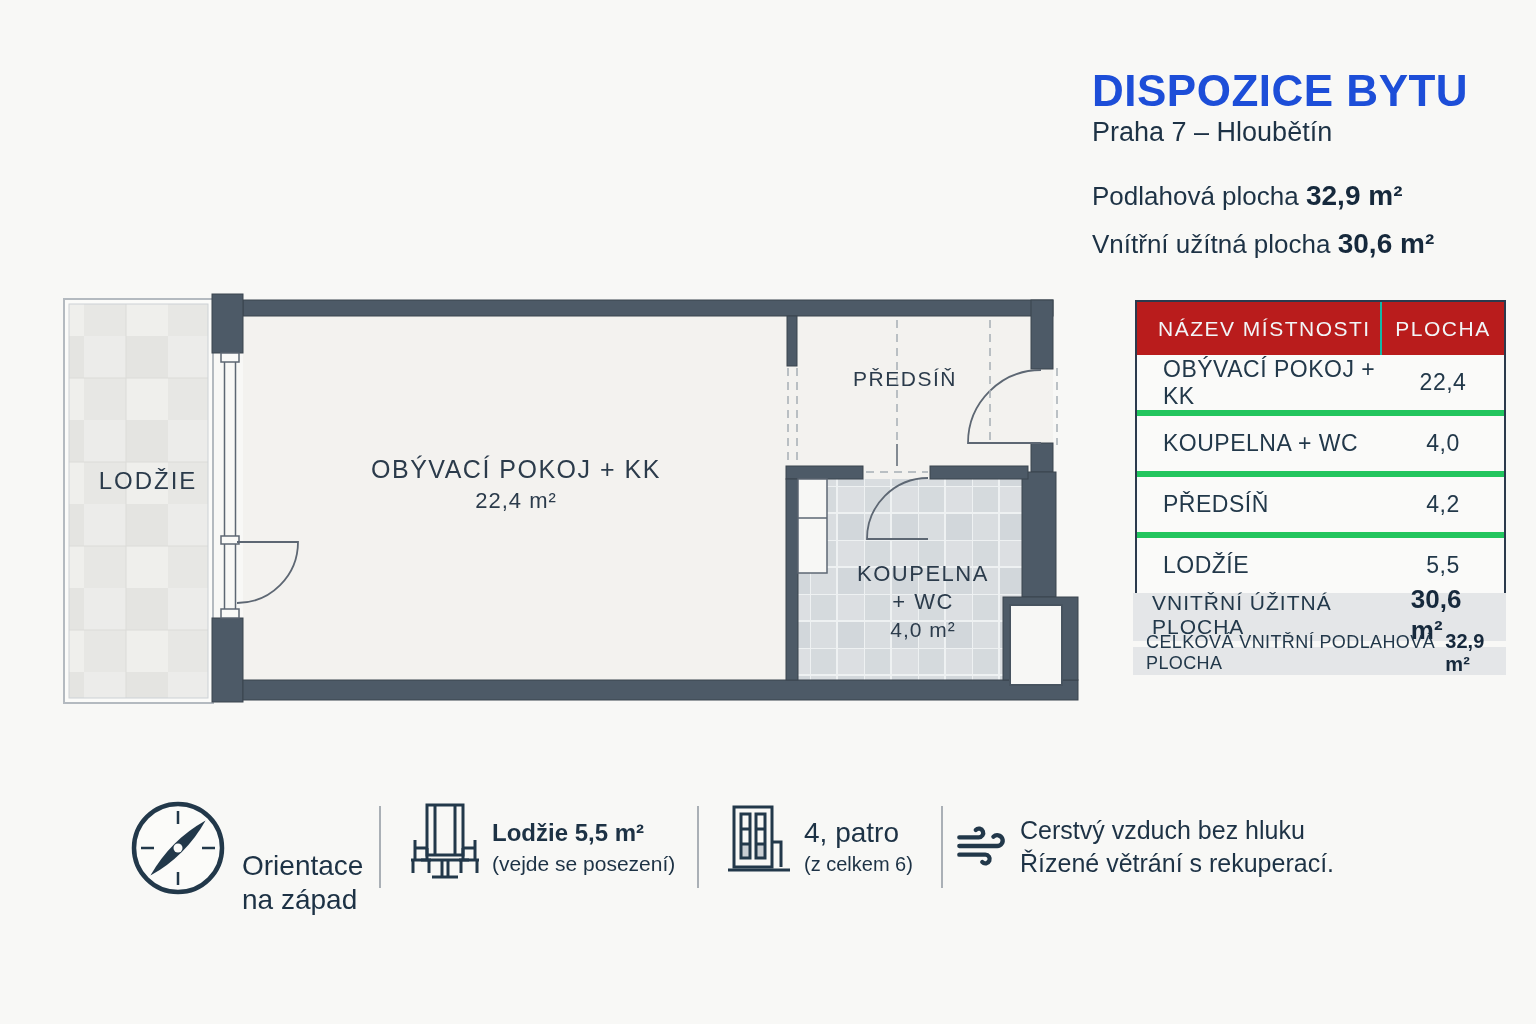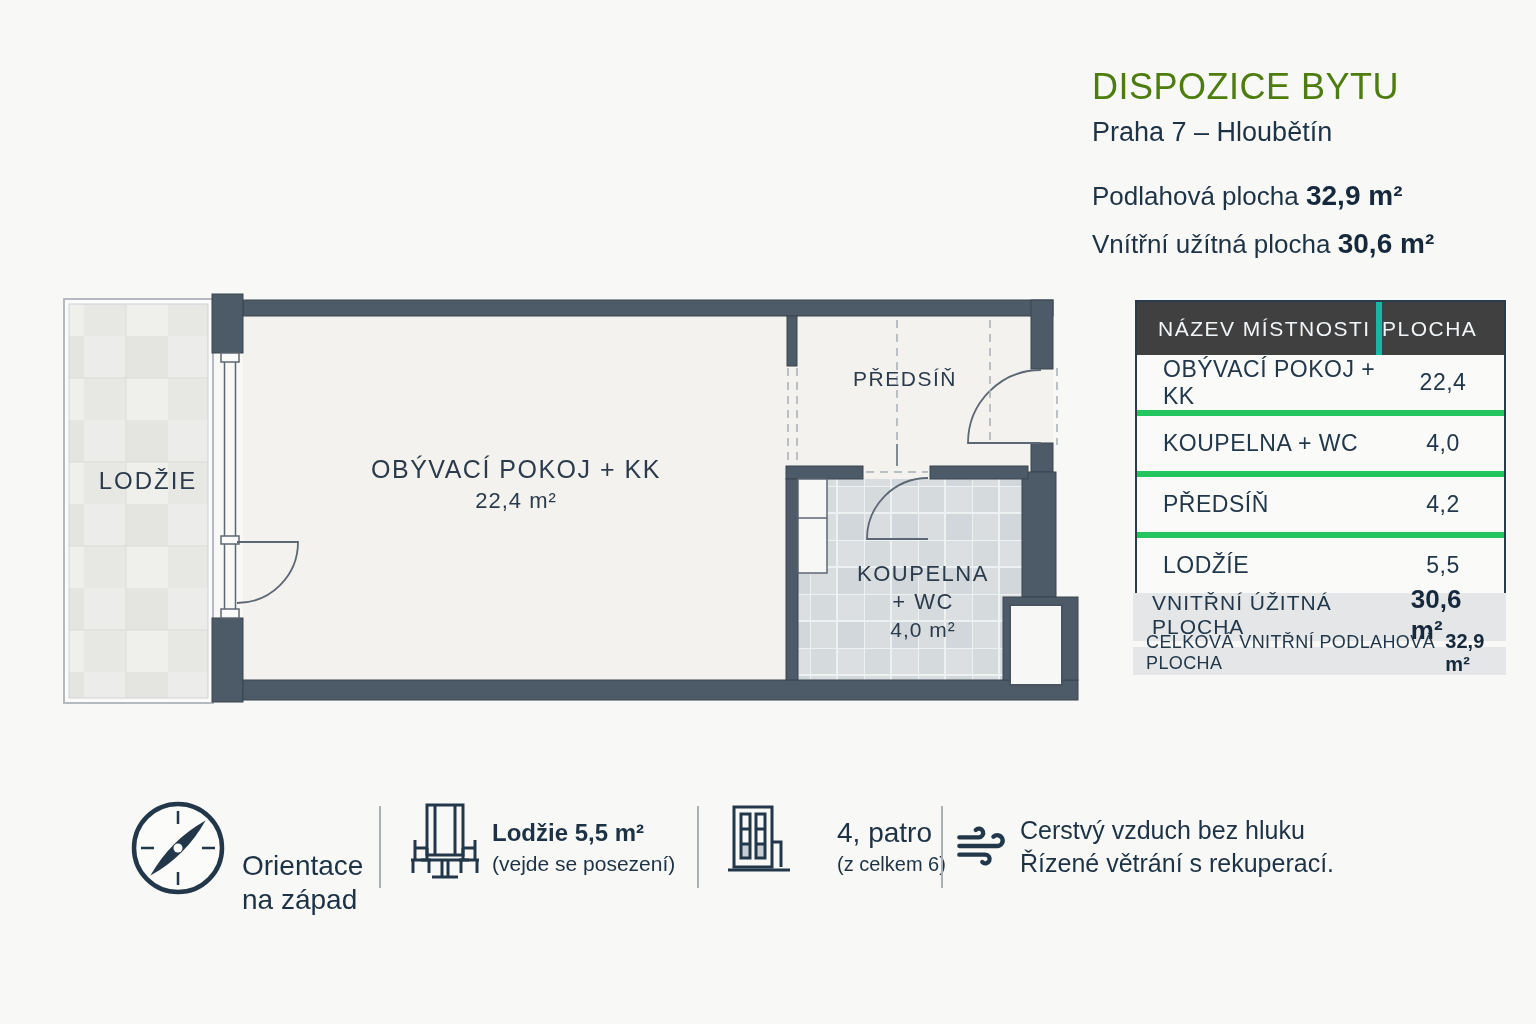--- a/index.html
+++ b/index.html
@@ -6,51 +6,51 @@
   body{
     width:1536px;height:1024px;overflow:hidden;position:relative;
     background:#f8f8f6;
     font-family:"Liberation Sans", sans-serif;
     color:#1d3245;
   }
   .abs{position:absolute;}
   svg text{font-family:"Liberation Sans", sans-serif;}
 
   
-  .title{left:1092px;top:66px;font-size:36px;font-weight:400;letter-spacing:.5px;color:#4d7c0f;}
+  .title{left:1092px;top:66px;font-size:44px;font-weight:700;letter-spacing:.5px;color:#1d4ed8;}
   .subtitle{left:1092px;top:117px;font-size:27px;color:#1d3245;}
   .arealine{left:1092px;font-size:26px;color:#1d3245;}
   .arealine b{font-size:28px;font-weight:700;color:#16293c;}
   .al1{top:180px;} .al2{top:228px;}
 
   
   .roomtable{left:1135px;top:300px;width:371px;border:2px solid #2b3a4d;background:#fafaf9;box-sizing:border-box;}
-  .rt-head{display:flex;align-items:center;height:53px;background:#404040;color:#f2f5f7;font-size:21px;letter-spacing:1.5px;}
+  .rt-head{display:flex;align-items:center;height:53px;background:#b91c1c;color:#f2f5f7;font-size:21px;letter-spacing:1.5px;}
   .rt-head .c1{padding-left:21px;flex:1;}
-  .rt-head .c2{width:122px;border-left:6px solid #14b8a6;line-height:53px;height:53px;}
+  .rt-head .c2{width:122px;text-align:center;border-left:2px solid #14b8a6;line-height:53px;height:53px;}
   .rt-row{display:flex;align-items:center;height:55px;font-size:23px;color:#22384a;letter-spacing:.5px;}
   .rt-row + .rt-row{border-top:6px solid #22c55e;}
   .rt-row .c1{padding-left:26px;flex:1;}
   .rt-row .c2{width:122px;text-align:center;}
 
   
   .sumbar{left:1133px;width:373px;background:#e4e6e8;display:flex;align-items:center;justify-content:space-between;box-sizing:border-box;color:#22384a;}
   .sum1{top:593px;height:48px;padding:0 12px 4px 19px;font-size:21px;letter-spacing:1px;}
   .sum1 b{font-size:26px;letter-spacing:0;color:#16293c;}
   .sum2{top:647px;height:28px;padding:0 5px 16px 13px;font-size:18px;letter-spacing:.4px;}
   .sum2 b{font-size:20px;letter-spacing:0;color:#16293c;}
 
   
   .leg-divider{width:2px;height:82px;top:806px;background:#aab0b6;}
   .leg-text{color:#1d3245;}
   .lt-orient{left:242px;top:814px;font-size:28px;line-height:34px;margin-top:35px;}
   .lt-loggia{left:492px;top:816px;}
   .lt-loggia .l1{font-size:24px;line-height:33px;font-weight:bold;}
   .lt-loggia .l2{font-size:21px;line-height:30px;}
-  .lt-floor{left:837px;top:816px;}
+  .lt-floor{left:804px;top:816px;}
   .lt-floor .l1{font-size:28px;line-height:33px;}
   .lt-floor .l2{font-size:20px;line-height:30px;}
   .lt-vent{left:1020px;top:814px;font-size:25px;line-height:33px;}
 </style>
 </head>
 <body>
 
 <svg class="abs" style="left:0;top:0" width="1536" height="1024" viewBox="0 0 1536 1024">
   <defs>
     <pattern id="tiles" width="54" height="54" patternUnits="userSpaceOnUse">

